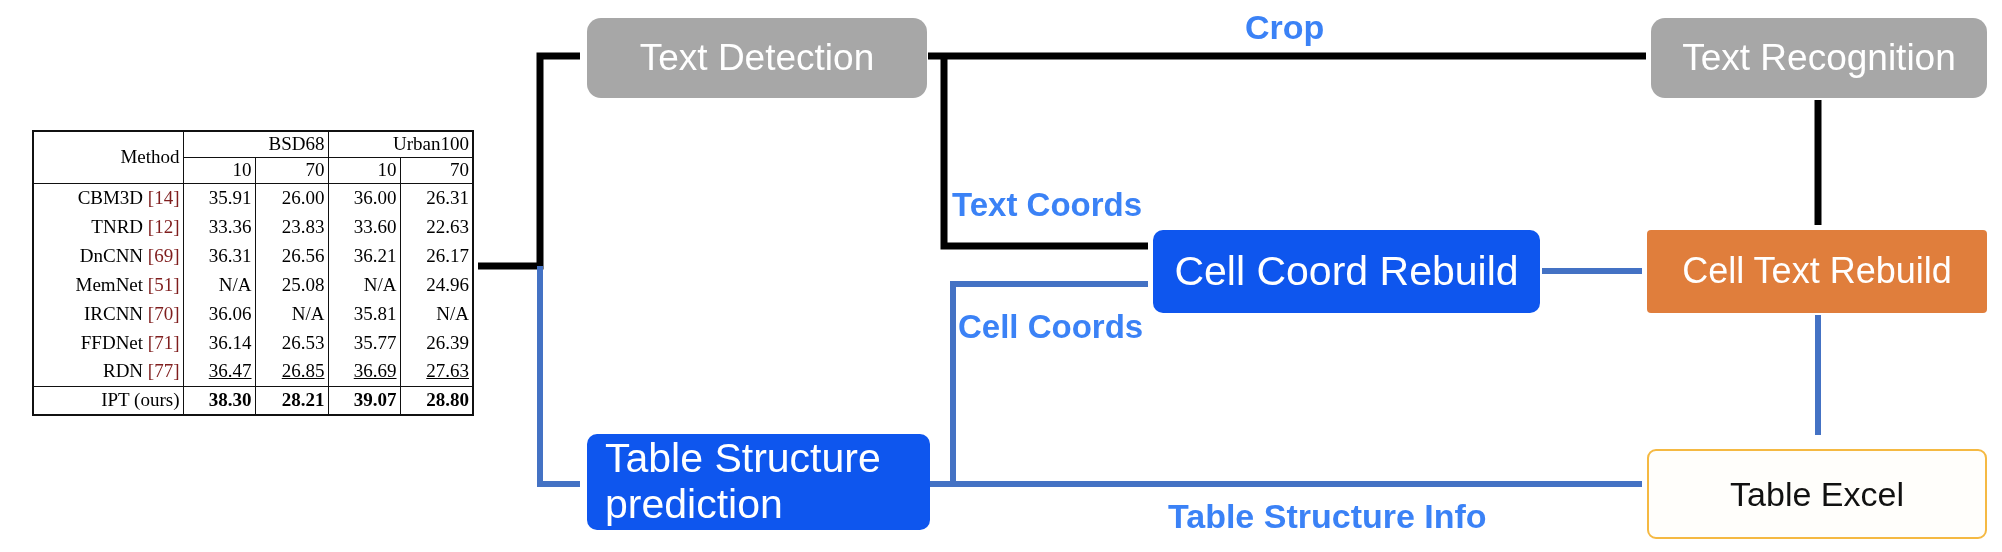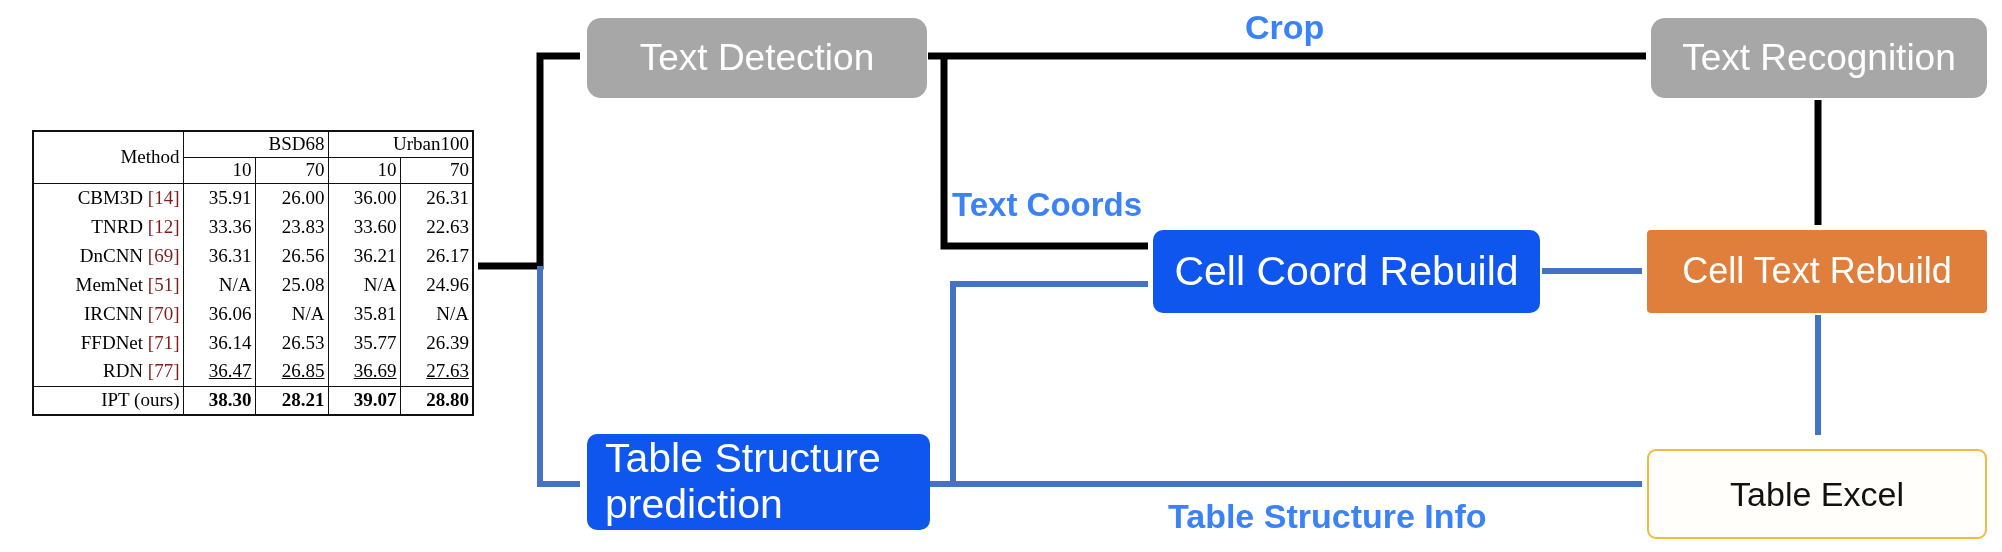--- a/index.html
+++ b/index.html
@@ -159,15 +159,16 @@
 
   <div class="node gray" id="text-detection">Text Detection</div>
   <div class="node gray" id="text-recognition">Text Recognition</div>
   <div class="node blue" id="cell-coord-rebuild">Cell Coord Rebuild</div>
   <div class="node orange" id="cell-text-rebuild">Cell Text Rebuild</div>
   <div class="node blue" id="table-structure-prediction">Table Structure prediction</div>
   <div class="node excel" id="table-excel">Table Excel</div>
 
   <div class="flow-label" id="label-crop">Crop</div>
   <div class="flow-label" id="label-text-coords">Text Coords</div>
+  <div class="flow-label" id="label-cell-coords">Cell Coords</div>
   <div class="flow-label" id="label-tsi">Table Structure Info</div>
 
 </div>
 
 </body></html>

